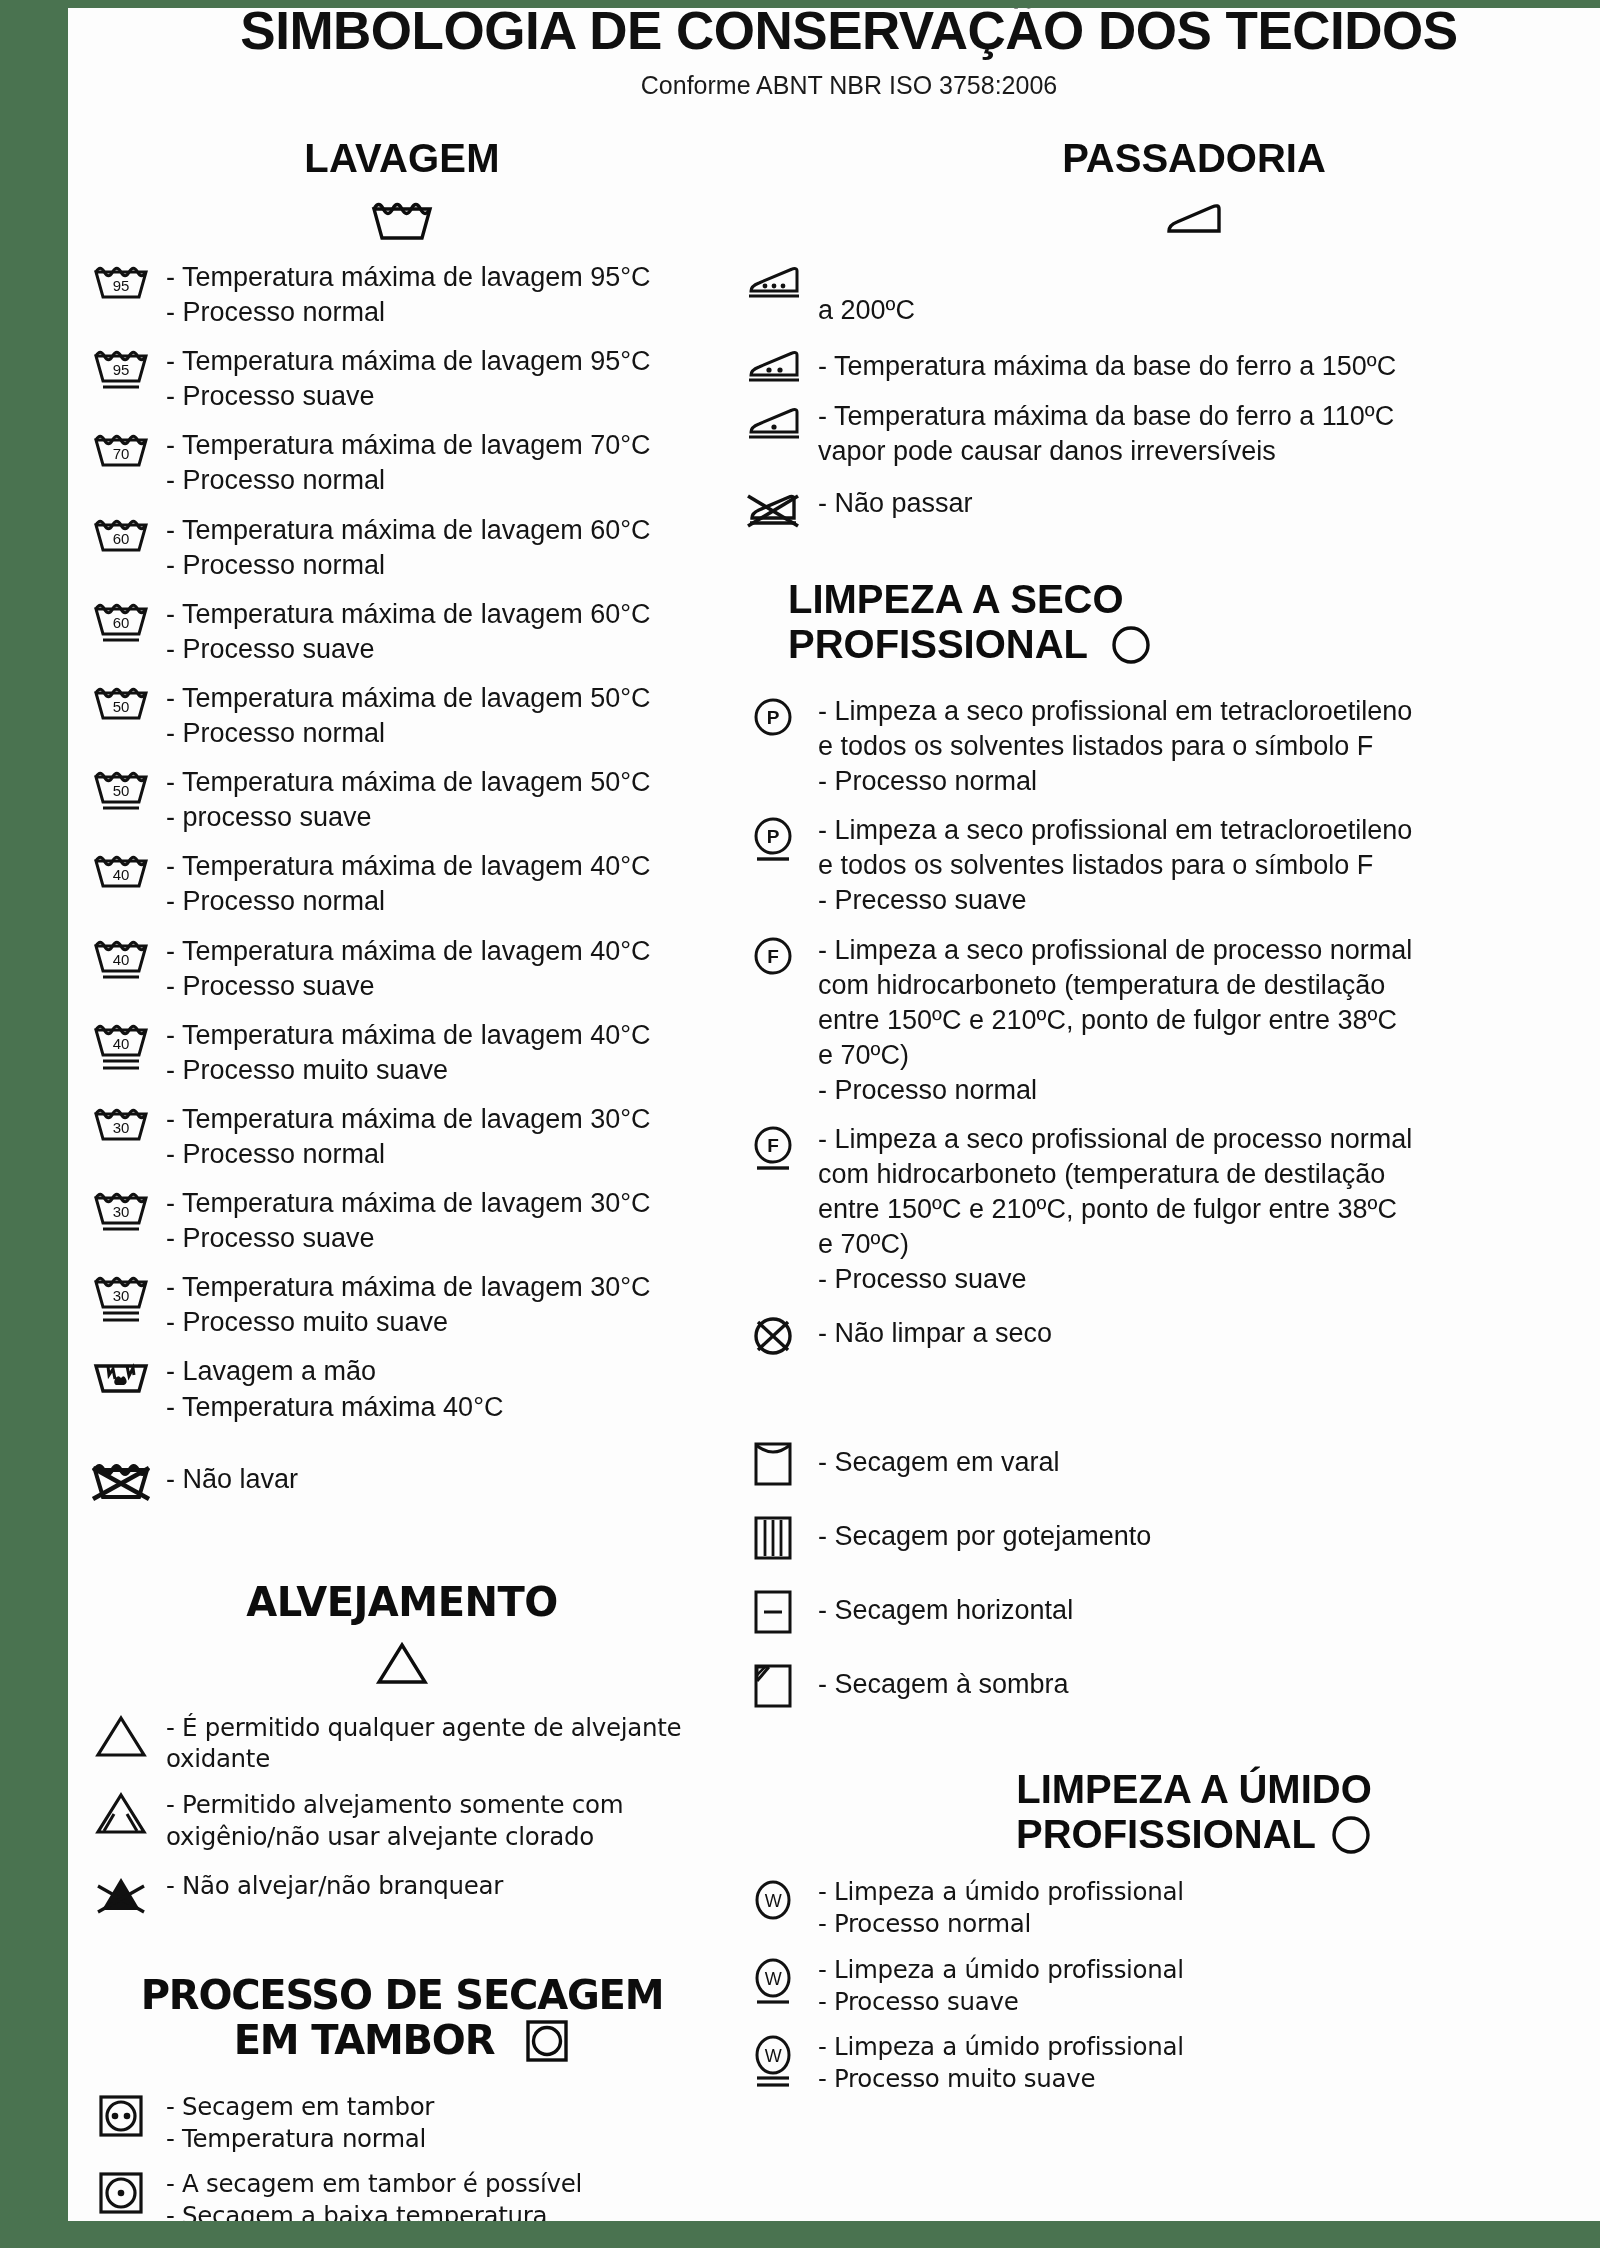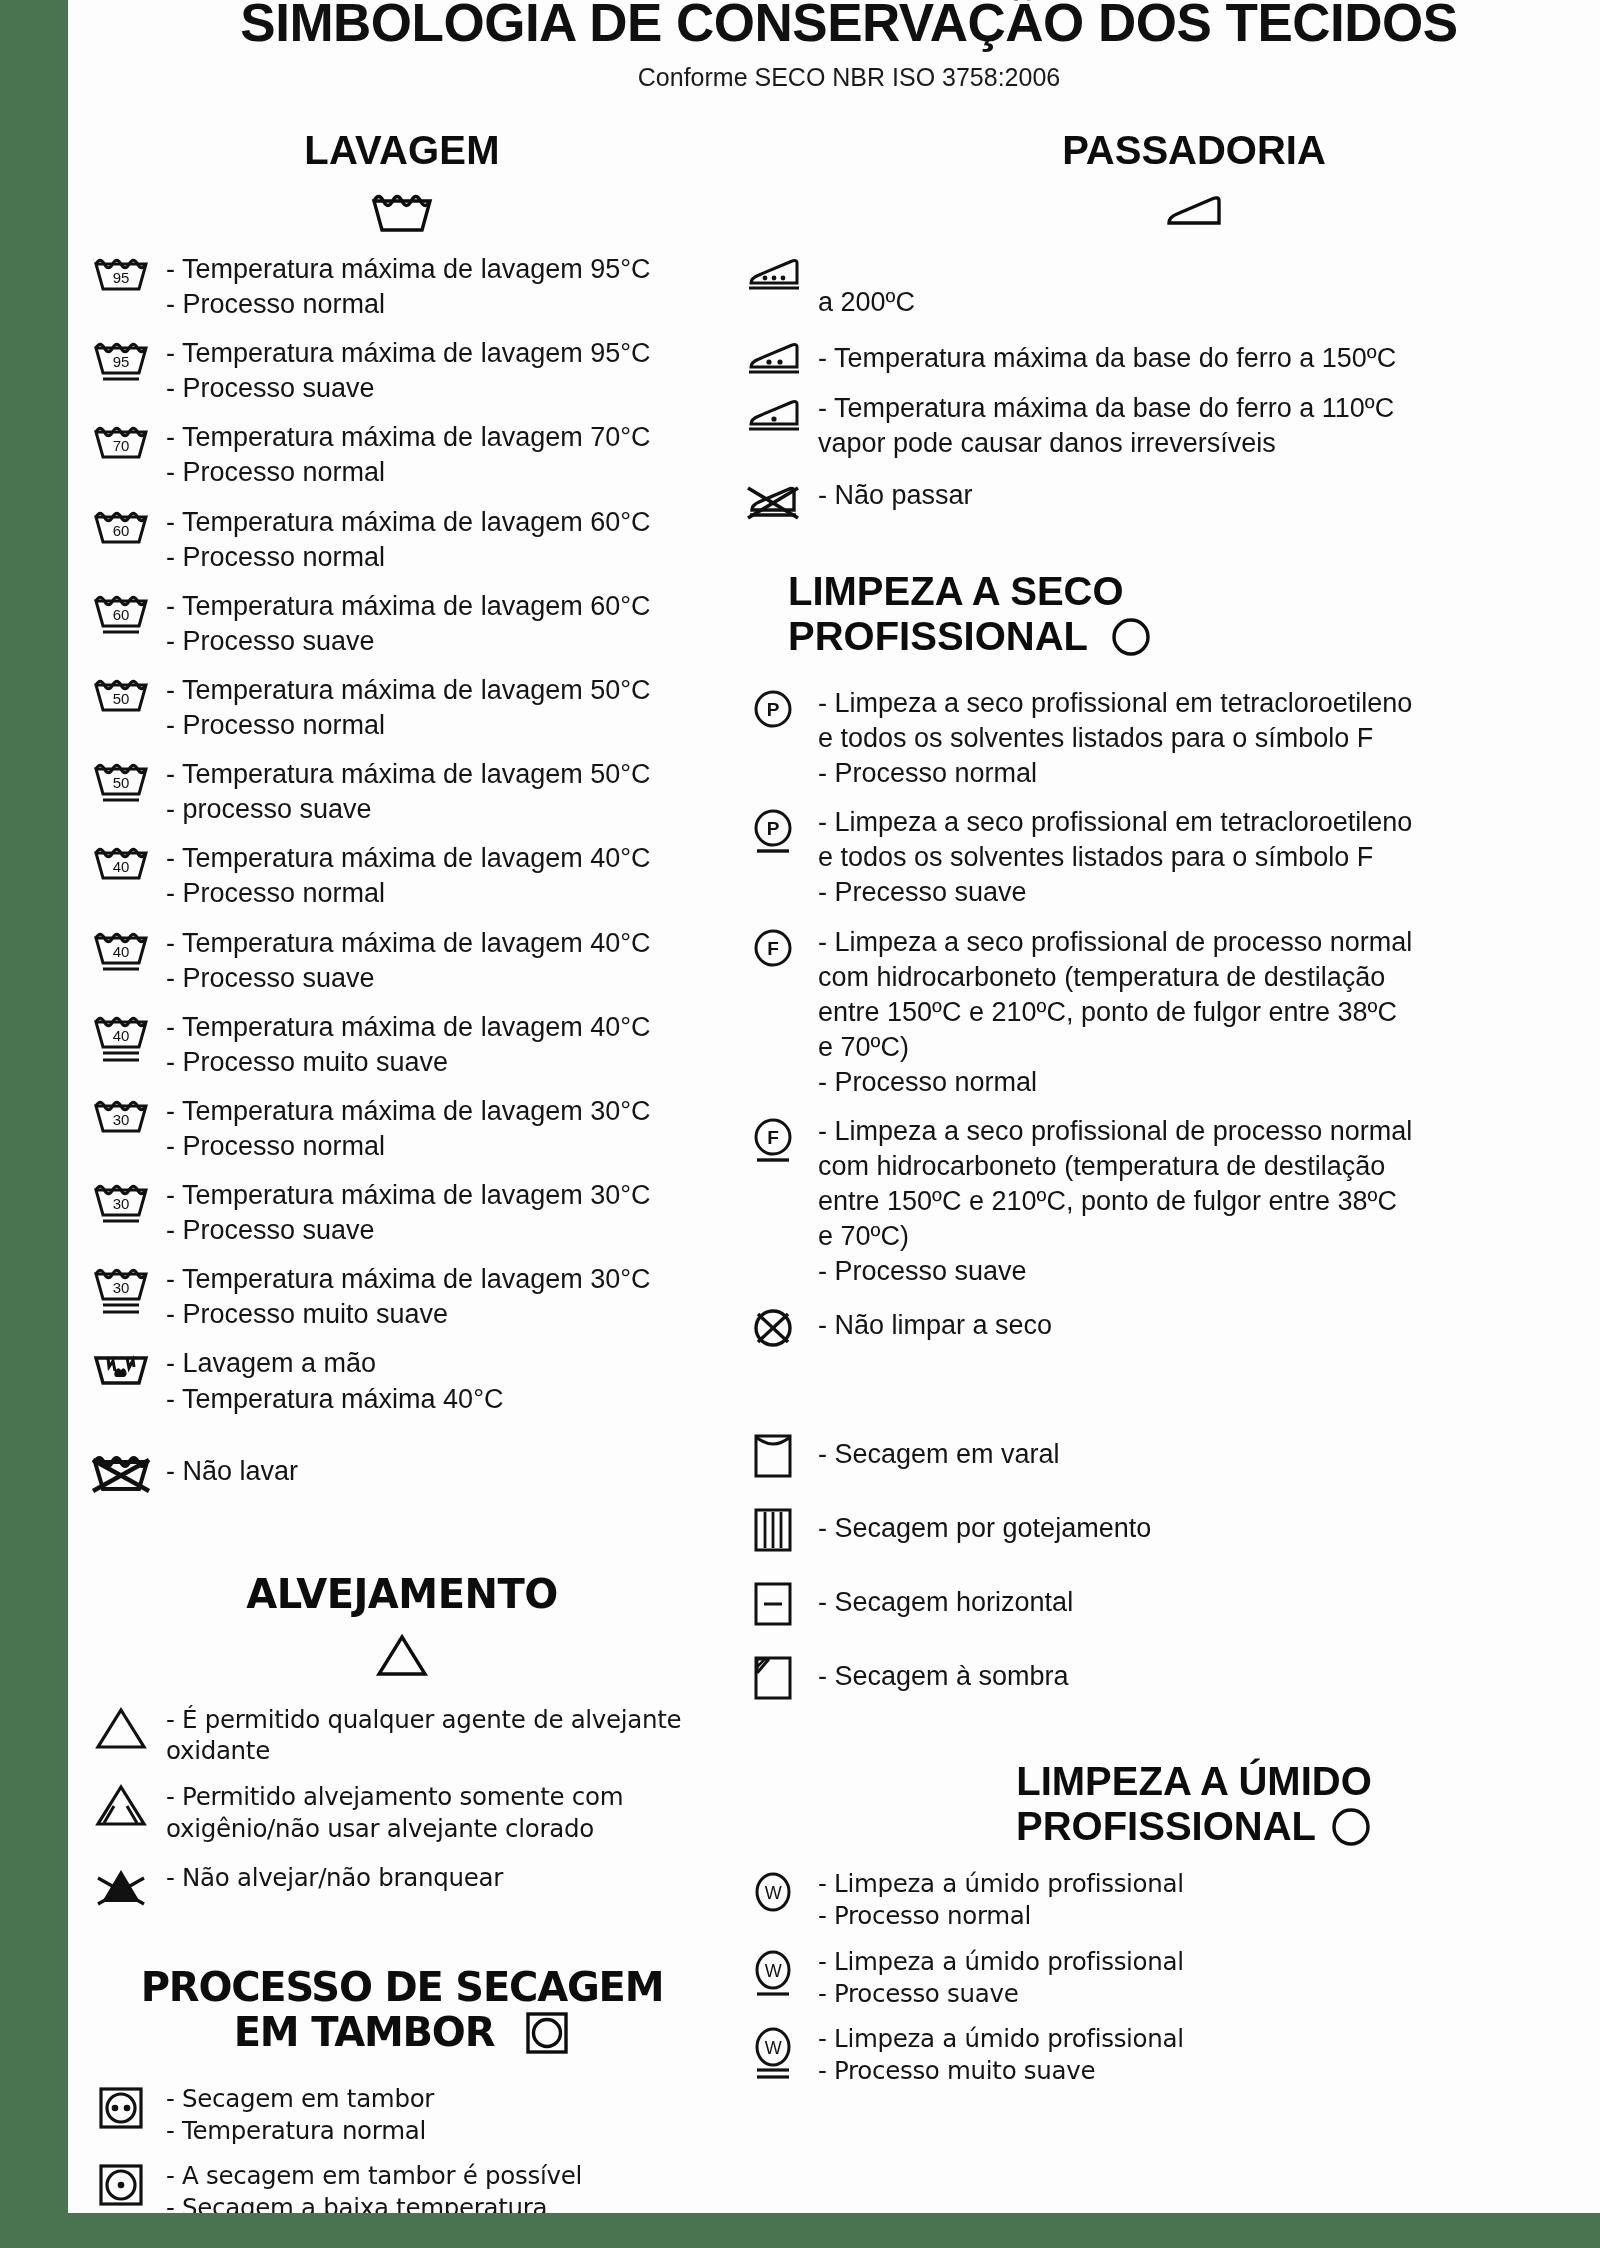--- a/index.html
+++ b/index.html
@@ -4,21 +4,21 @@
 <style>
   * { box-sizing: border-box; margin: 0; padding: 0; }
   html, body {
     width: 1600px; height: 2248px;
     background: #4a7350;
     font-family: "Liberation Sans", sans-serif;
     overflow: hidden;
   }
   #sheet {
     position: absolute;
-    left: 68px; top: 0; width: 1532px; height: 2213px;
+    left: 68px; top: 8px; width: 1532px; height: 2213px;
     background: #fdfdfd;
     overflow: hidden;
   }
 
   
   .title {
     text-align: center; font-weight: bold;
     font-size: 53px; letter-spacing: -0.5px;
     color: #101010; line-height: 1.0;
     margin-top: -4px; padding-left: 30px;
@@ -56,21 +56,21 @@
   svg { display: block; overflow: visible; }
   .gap18 { height: 18px; } .gap26 { height: 26px; } .gap34 { height: 34px; }
   .gap46 { height: 46px; } .gap60 { height: 60px; }
 </style>
 </head>
 <body>
 
 <div id="sheet">
 
   <div class="title">SIMBOLOGIA DE CONSERVAÇÃO DOS TECIDOS</div>
-  <div class="subtitle">Conforme SECO NBR ISO 3758:2006</div>
+  <div class="subtitle">Conforme ABNT NBR ISO 3758:2006</div>
 
   <div class="cols">
 
     <div class="col-l">
 
       <div class="sec-h lav">
         <span>LAVAGEM</span>
         <span>
           <svg width="62" height="44" viewBox="0 0 62 44">
               <path d="M3 12 L59 12 L51 41 L11 41 Z" fill="none" stroke="#0d0d0d" stroke-width="3.4"></path>

